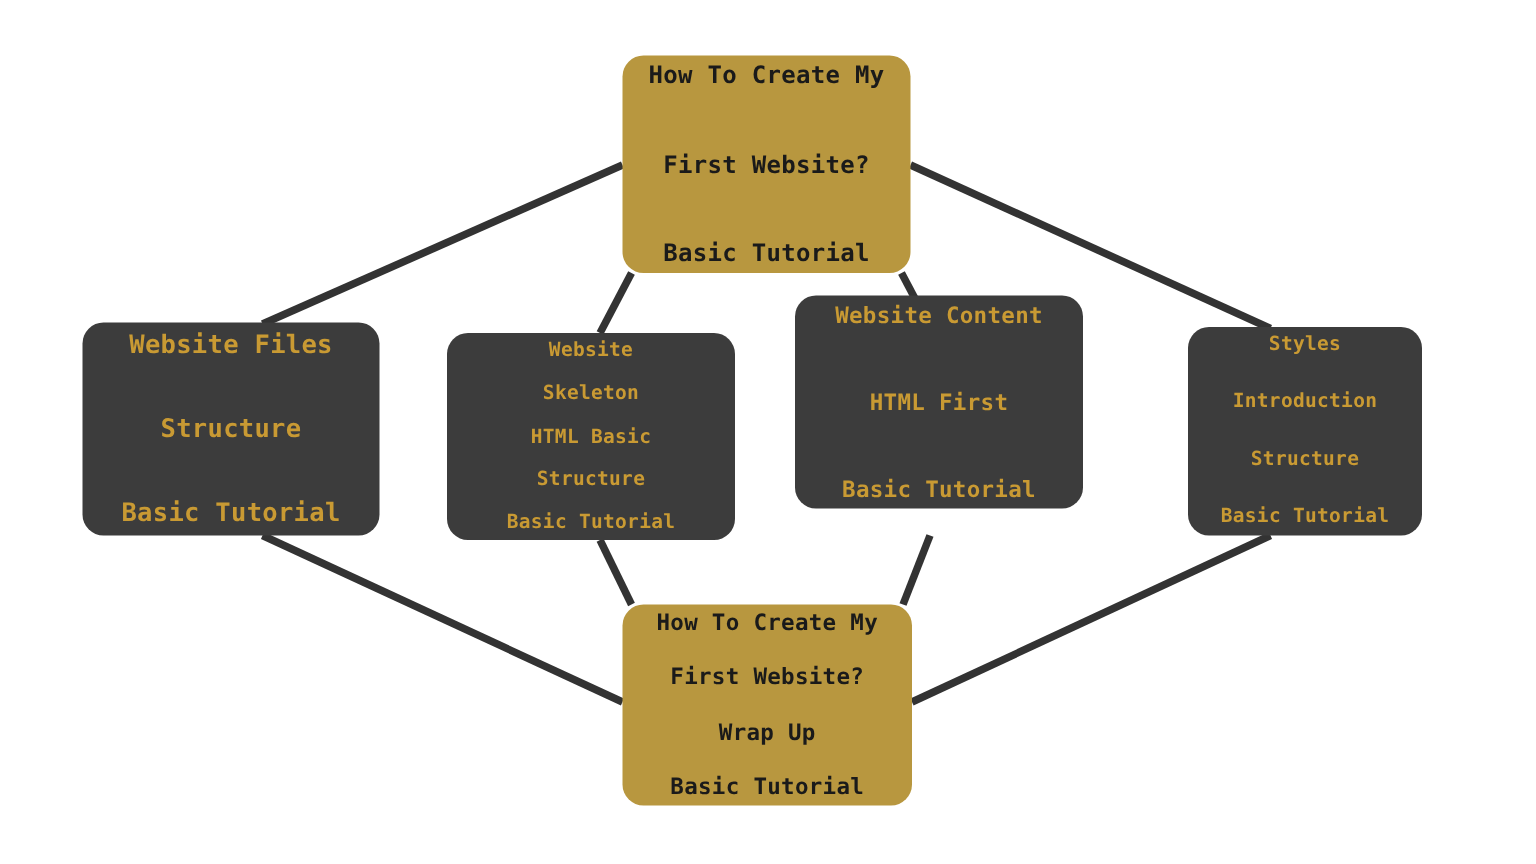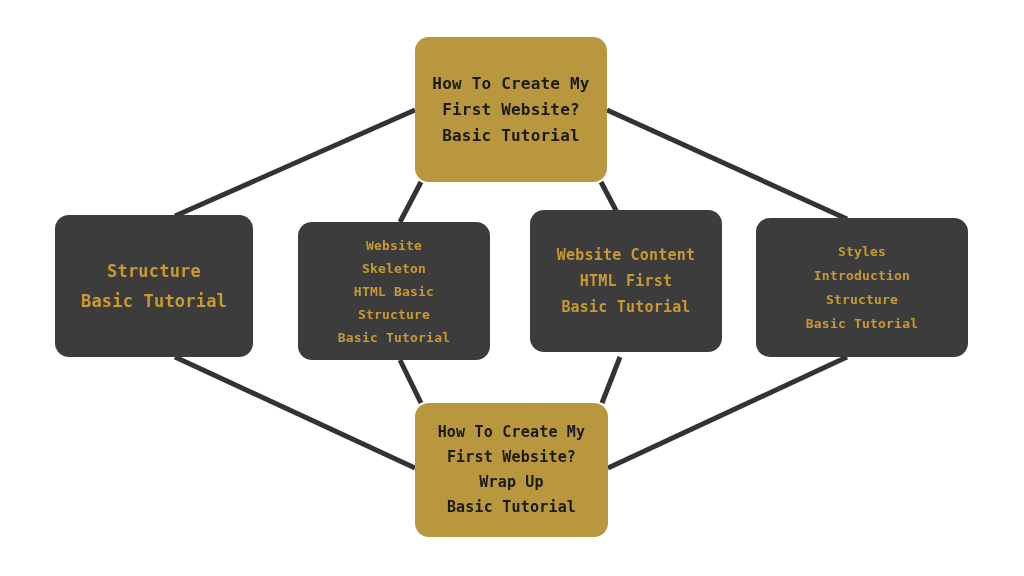--- a/index.html
+++ b/index.html
@@ -22,21 +22,21 @@
     width: 1024px;
     height: 576px;
   }
   .node {
     position: absolute;
     box-sizing: border-box;
     border-radius: 14px;
     display: flex;
     flex-direction: column;
     align-items: center;
-    justify-content: center;
+    justify-content: space-between;
     text-align: center;
     z-index: 2;
     font-weight: 700;
     letter-spacing: 0.2px;
   }
   .node .line {
     display: block;
     white-space: nowrap;
   }
   .node-gold {
@@ -61,36 +61,37 @@
       <line x1="400" y1="360" x2="421" y2="403" stroke="#333333" stroke-width="5" stroke-linecap="butt"></line>
       <line x1="620" y1="357" x2="602" y2="403" stroke="#333333" stroke-width="5" stroke-linecap="butt"></line>
       <line x1="847" y1="357" x2="608" y2="468" stroke="#333333" stroke-width="5" stroke-linecap="butt"></line>
     </svg>
 <div class="node node-gold" style="left: 415px; top: 37px; width: 192px; height: 145px; font-size: 16px; line-height: 26px;">
       <span class="line">How To Create My</span>
       <span class="line">First Website?</span>
       <span class="line">Basic Tutorial</span>
     </div>
     <div class="node node-dark" style="left: 55px; top: 215px; width: 198px; height: 142px; font-size: 17px; line-height: 30px;">
+      <span class="line">Website Files</span>
       <span class="line">Structure</span>
       <span class="line">Basic Tutorial</span>
     </div>
     <div class="node node-dark" style="left: 298px; top: 222px; width: 192px; height: 138px; font-size: 13px; line-height: 23px;">
       <span class="line">Website</span>
       <span class="line">Skeleton</span>
       <span class="line">HTML Basic</span>
       <span class="line">Structure</span>
       <span class="line">Basic Tutorial</span>
     </div>
-    <div class="node node-dark" style="left: 530px; top: 210px; width: 192px; height: 142px; font-size: 15px; line-height: 26px;">
+    <div class="node node-dark" style="left: 530px; top: 197px; width: 192px; height: 142px; font-size: 15px; line-height: 26px;">
       <span class="line">Website Content</span>
       <span class="line">HTML First</span>
       <span class="line">Basic Tutorial</span>
     </div>
-    <div class="node node-dark" style="left: 756px; top: 218px; width: 212px; height: 139px; font-size: 13px; line-height: 24px;">
+    <div class="node node-dark" style="left: 792px; top: 218px; width: 156px; height: 139px; font-size: 13px; line-height: 24px;">
       <span class="line">Styles</span>
       <span class="line">Introduction</span>
       <span class="line">Structure</span>
       <span class="line">Basic Tutorial</span>
     </div>
     <div class="node node-gold" style="left: 415px; top: 403px; width: 193px; height: 134px; font-size: 15px; line-height: 25px;">
       <span class="line">How To Create My</span>
       <span class="line">First Website?</span>
       <span class="line">Wrap Up</span>
       <span class="line">Basic Tutorial</span>

